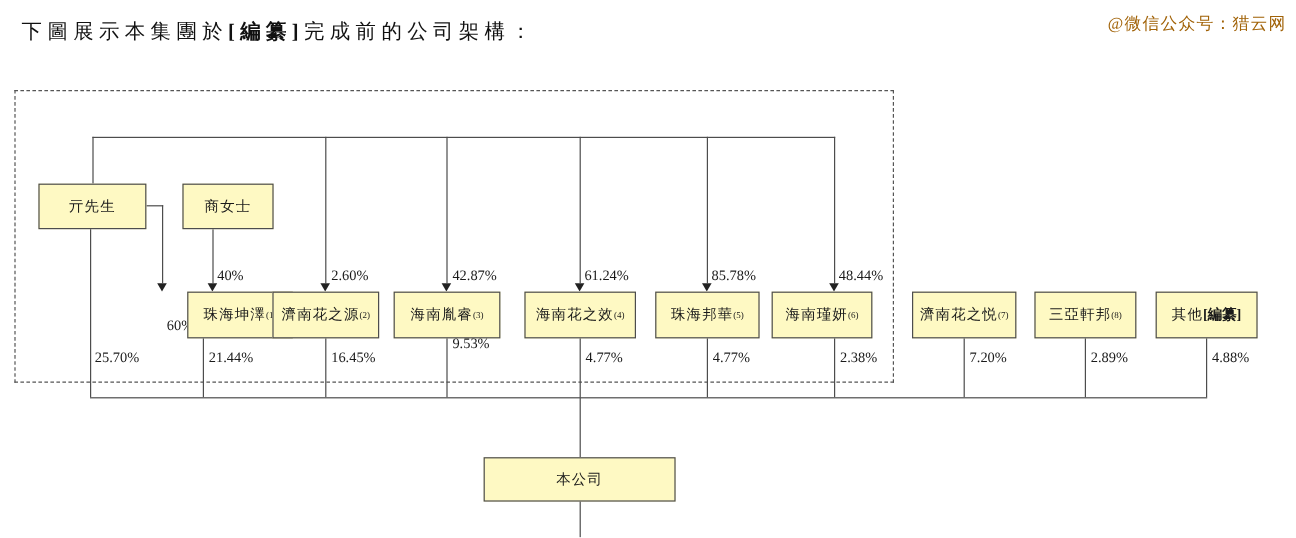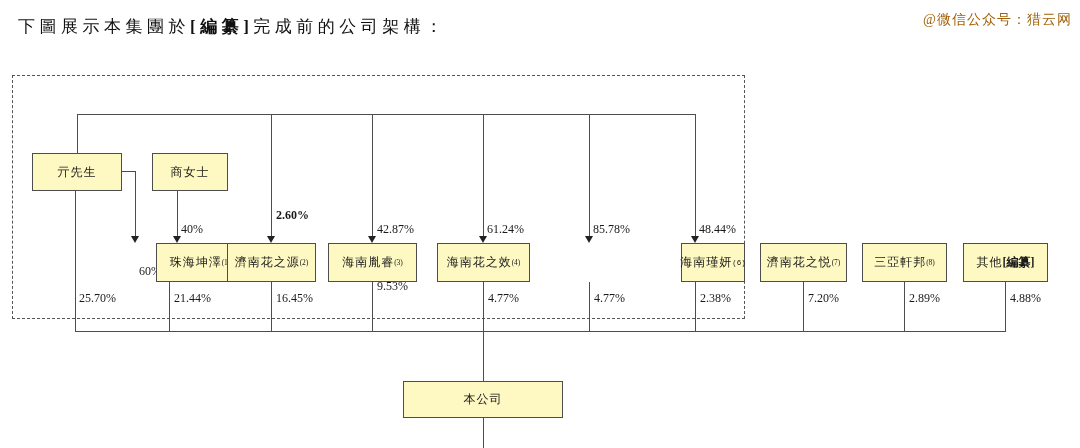--- a/index.html
+++ b/index.html
@@ -50,21 +50,21 @@
   <div class="arrow" style="left:131px;top:236px;"></div>
   <div class="arrow" style="left:173px;top:236px;"></div>
   <div class="arrow" style="left:267px;top:236px;"></div>
   <div class="arrow" style="left:368px;top:236px;"></div>
   <div class="arrow" style="left:479px;top:236px;"></div>
   <div class="arrow" style="left:585px;top:236px;"></div>
   <div class="arrow" style="left:691px;top:236px;"></div>
 
   <div class="pct" style="left:139px;top:233px;margin-top:31px;">60%</div>
   <div class="pct" style="left:181px;top:222px;">40%</div>
-  <div class="pct" style="left:276px;top:208px;font-weight:bold;">2.60%</div>
+  <div class="pct" style="left:276px;top:222px;">2.60%</div>
   <div class="pct" style="left:377px;top:222px;">42.87%</div>
   <div class="pct" style="left:487px;top:222px;">61.24%</div>
   <div class="pct" style="left:593px;top:222px;">85.78%</div>
   <div class="pct" style="left:699px;top:222px;">48.44%</div>
 
   <div class="box" style="left:32px;top:153px;width:90px;height:38px;">
       <span>亓先生</span>
     </div>
   <div class="box" style="left:152px;top:153px;width:76px;height:38px;">
       <span>商女士</span>
@@ -79,21 +79,25 @@
       <span class="sup">(2)</span>
     </div>
   <div class="box" style="left:328px;top:243px;width:89px;height:39px;">
       <span>海南胤睿</span>
       <span class="sup">(3)</span>
     </div>
   <div class="box" style="left:437px;top:243px;width:93px;height:39px;">
       <span>海南花之效</span>
       <span class="sup">(4)</span>
     </div>
-  <div class="box" style="left:681px;top:243px;width:64px;height:39px;font-family:Liberation Mono, monospace;">
+  <div class="box" style="left:546px;top:243px;width:87px;height:39px;">
+      <span>珠海邦華</span>
+      <span class="sup">(5)</span>
+    </div>
+  <div class="box" style="left:643px;top:243px;width:84px;height:39px;">
       <span>海南瑾妍</span>
       <span class="sup">(6)</span>
     </div>
   <div class="box" style="left:760px;top:243px;width:87px;height:39px;">
       <span>濟南花之悦</span>
       <span class="sup">(7)</span>
     </div>
   <div class="box" style="left:862px;top:243px;width:85px;height:39px;text-align:right;">
       <span>三亞軒邦</span>
       <span class="sup">(8)</span>

